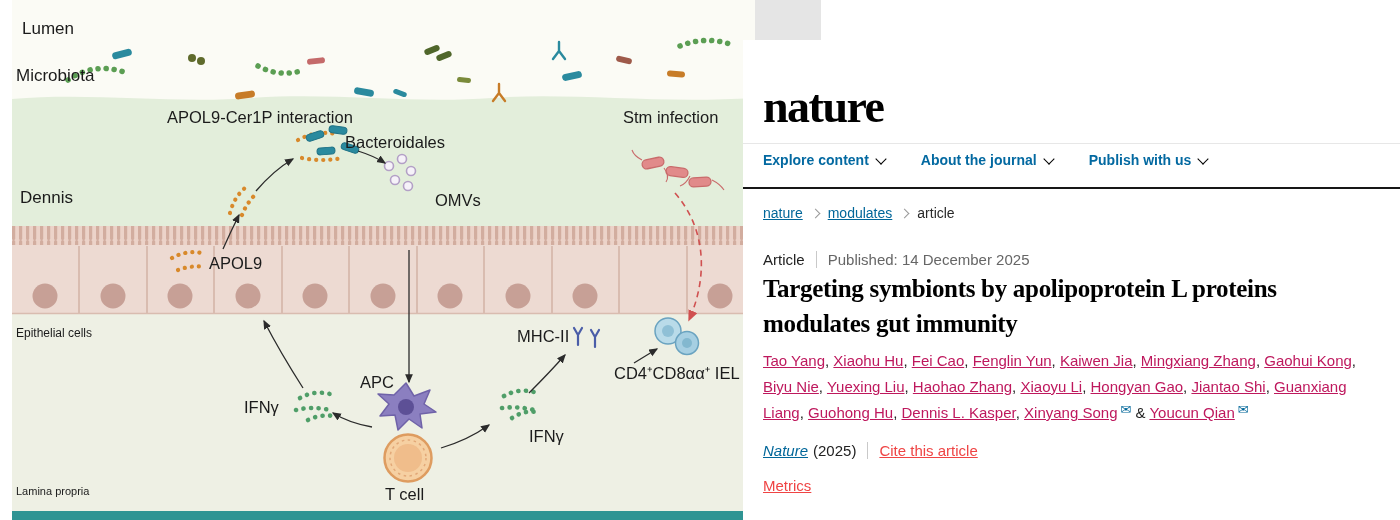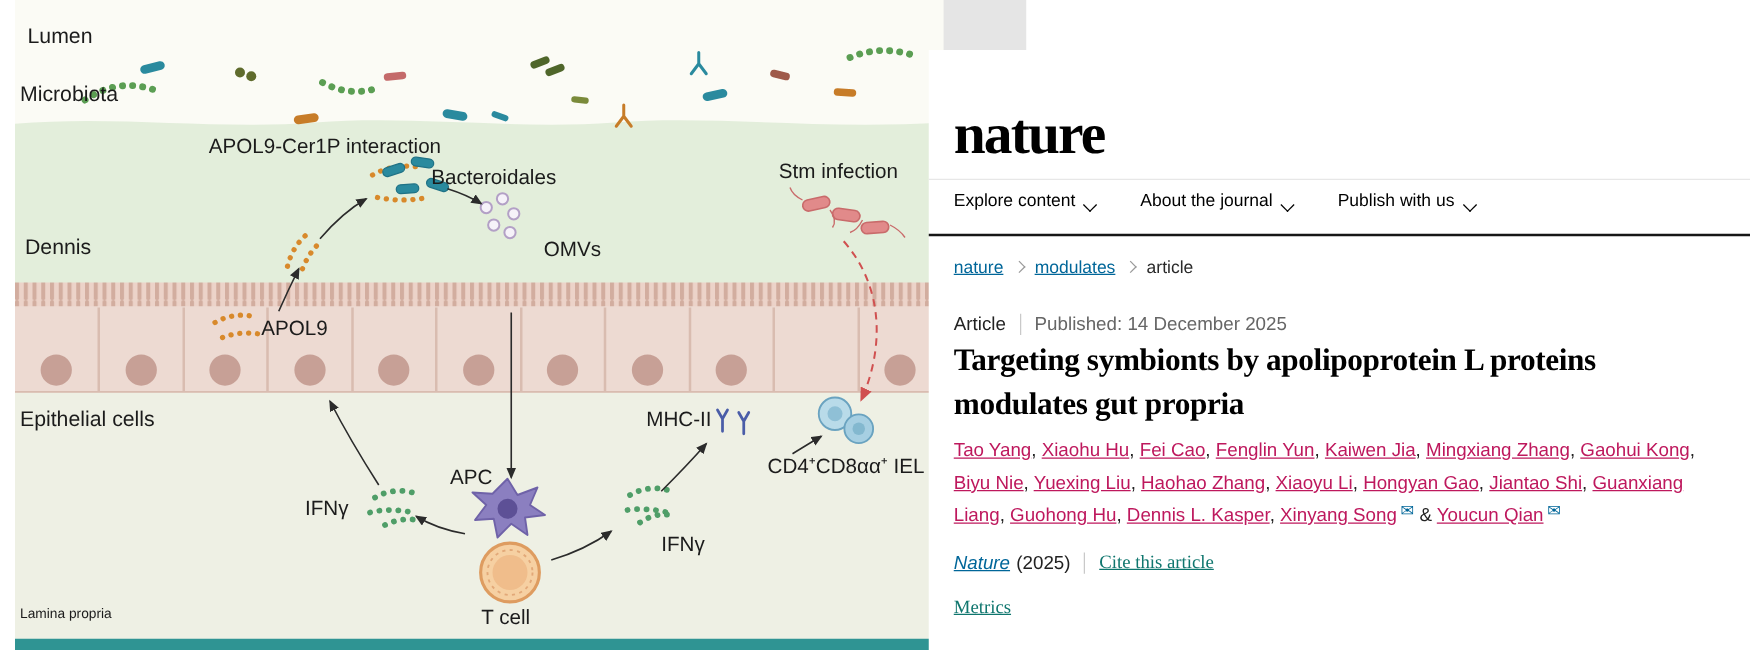--- a/index.html
+++ b/index.html
@@ -10,21 +10,21 @@
   .figure-panel{position:absolute;left:0;top:0;width:809px;height:520px;background:#e5e5e5;margin-left:12px;}
   .figure-panel svg{position:absolute;left:0;top:0;}
   .fig-label{position:absolute;font-size:16.5px;color:#1b1b1b;white-space:nowrap;line-height:1.1;}
 
   
   .right-panel{position:absolute;left:743px;top:12px;width:683px;height:520px;background:#fff;margin-top:28px;}
   .logo{position:absolute;left:20px;top:40px;font-family:"Liberation Serif",serif;
         font-weight:700;font-size:46px;color:#000;letter-spacing:-1.5px;}
   .header-rule{position:absolute;left:0;top:103px;width:657px;height:1px;background:#e7e7e7;}
   .nav{position:absolute;left:20px;top:112px;display:flex;gap:36px;align-items:center;}
-  .nav-item{font-size:14px;font-weight:400;color:#000000;display:flex;align-items:flex-end;cursor:pointer;}
+  .nav-item{font-size:14px;font-weight:700;color:#0369a1;display:flex;align-items:center;cursor:pointer;}
   .chev-down{display:inline-block;width:7px;height:7px;border-right:1.8px solid #000;
              border-bottom:1.8px solid #000;transform:rotate(45deg);margin-left:8px;margin-top:-3px;}
   .nav-rule{position:absolute;left:0;top:147px;width:657px;height:2px;background:#161616;}
 
   .breadcrumbs{position:absolute;left:20px;top:165px;display:flex;align-items:center;font-size:14px;}
   a.bc-link{color:#006699;text-decoration:underline;cursor:pointer;}
   .bc-current{color:#2a2a2a;}
   .chev-right{display:inline-block;width:6px;height:6px;border-right:1.5px solid #999;
               border-bottom:1.5px solid #999;transform:rotate(-45deg);margin:0 9px;}
 
@@ -34,21 +34,21 @@
 
   .title{position:absolute;left:20px;top:231px;font-family:"Liberation Serif",serif;
          font-weight:700;font-size:25px;line-height:35px;color:#000;letter-spacing:-0.3px;}
 
   .authors{position:absolute;left:20px;top:308px;width:622px;font-size:15px;line-height:26px;color:#222;}
   .authors a.author-link{color:#be185d;text-decoration:underline;cursor:pointer;}
   .env{color:#006699;font-size:13px;margin-left:3px;position:relative;top:-4px;cursor:pointer;}
 
   .cite-row{position:absolute;left:20px;top:402px;display:flex;align-items:center;font-size:15px;color:#222;}
   .journal-link{color:#006699;font-style:italic;text-decoration:underline;cursor:pointer;}
-  .cite-link,.metrics-link{color:#0f766e;text-decoration:underline;cursor:pointer;font-size:15px;font-family:Liberation Serif, serif;}
+  .cite-link,.metrics-link{color:#ef4444;text-decoration:underline;cursor:pointer;font-size:15px;}
   .cite-sep{width:1px;height:17px;background:#c9c9c9;margin:0 11px;}
   .metrics-row{position:absolute;left:20px;top:437px;}
 </style>
 </head>
 <body>
 
 <div class="stage">
 
   <div class="figure-panel">
     <svg width="743" height="520" viewBox="0 0 743 520">
@@ -192,23 +192,23 @@
       </g>
       <path d="M663,193 C697,232 694,282 677,320" stroke="#d05050" stroke-width="1.6" stroke-dasharray="6 4.5" fill="none" marker-end="url(#mR)"></path>
     </svg>
 
     <div class="fig-label" style="left:10px;top:20px;font-size:17px">Lumen</div>
     <div class="fig-label" style="left:4px;top:67px;font-size:17px">Microbiota</div>
     <div class="fig-label" style="left:8px;top:189px;font-size:17px">Dennis</div>
     <div class="fig-label" style="left:155px;top:108px">APOL9-Cer1P interaction</div>
     <div class="fig-label" style="left:333px;top:133px">Bacteroidales</div>
     <div class="fig-label" style="left:423px;top:191px">OMVs</div>
-    <div class="fig-label" style="left:611px;top:128px">Stm infection</div>
+    <div class="fig-label" style="left:611px;top:108px">Stm infection</div>
     <div class="fig-label" style="left:197px;top:254px">APOL9</div>
-    <div class="fig-label" style="left:4px;top:327px;font-size:17px">Epithelial cells</div>
+    <div class="fig-label" style="left:4px;top:327px;font-size:12px">Epithelial cells</div>
     <div class="fig-label" style="left:505px;top:327px">MHC-II</div>
     <div class="fig-label" style="left:602px;top:364px">CD4⁺CD8αα⁺ IEL</div>
     <div class="fig-label" style="left:232px;top:398px">IFNγ</div>
     <div class="fig-label" style="left:348px;top:373px">APC</div>
     <div class="fig-label" style="left:517px;top:427px">IFNγ</div>
     <div class="fig-label" style="left:373px;top:485px">T cell</div>
     <div class="fig-label" style="left:4px;top:485px;font-size:11px">Lamina propria</div>
   </div>
 
   <div class="right-panel">
@@ -241,21 +241,21 @@
     </div>
 
     <div class="meta">
       <span>Article</span>
       <span class="meta-sep"></span>
       <span class="meta-pub">Published: 14 December 2025</span>
     </div>
 
     <div class="title">
       <div>Targeting symbionts by apolipoprotein L proteins</div>
-      <div>modulates gut propria</div>
+      <div>modulates gut immunity</div>
     </div>
 
     <div class="authors"><a class="author-link">Tao Yang</a>, <a class="author-link">Xiaohu Hu</a>, <a class="author-link">Fei Cao</a>, <a class="author-link">Fenglin Yun</a>, <a class="author-link">Kaiwen Jia</a>, <a class="author-link">Mingxiang Zhang</a>, <a class="author-link">Gaohui Kong</a>, <a class="author-link">Biyu Nie</a>, <a class="author-link">Yuexing Liu</a>, <a class="author-link">Haohao Zhang</a>, <a class="author-link">Xiaoyu Li</a>, <a class="author-link">Hongyan Gao</a>, <a class="author-link">Jiantao Shi</a>, <a class="author-link">Guanxiang Liang</a>, <a class="author-link">Guohong Hu</a>, <a class="author-link">Dennis L. Kasper</a>, <a class="author-link">Xinyang Song</a><span class="env">✉</span> &amp; <a class="author-link">Youcun Qian</a><span class="env">✉</span></div>
 
     <div class="cite-row">
       <a class="journal-link">Nature</a>
       <span style="margin-left:5px">(2025)</span>
       <span class="cite-sep"></span>
       <a class="cite-link">Cite this article</a>
     </div>

